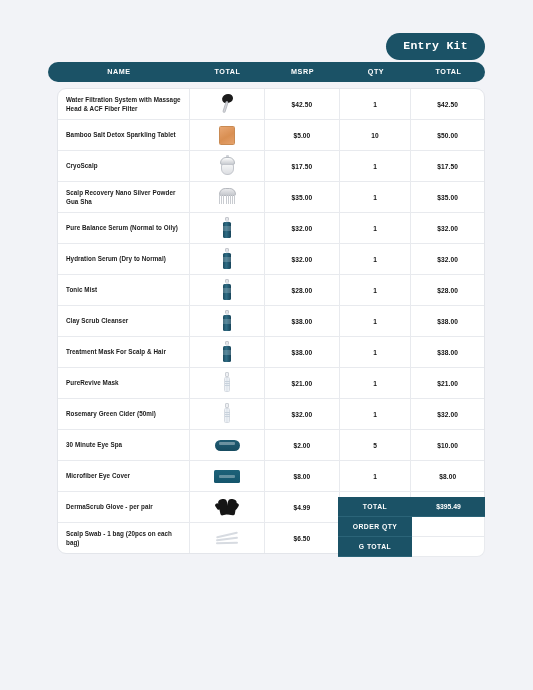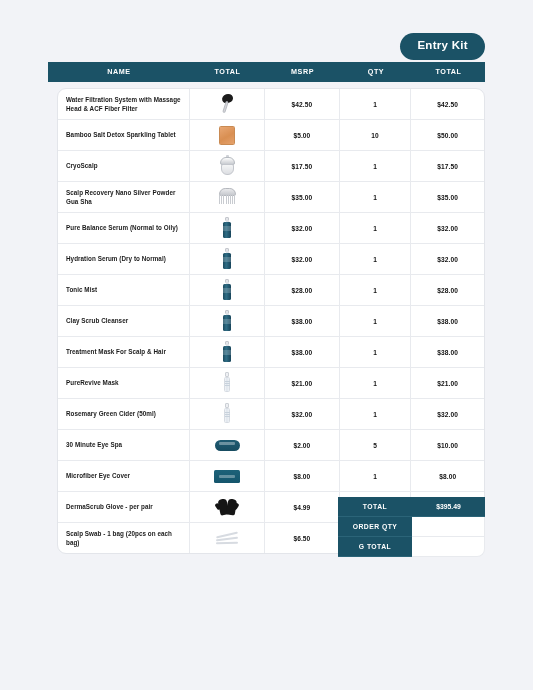--- a/index.html
+++ b/index.html
@@ -21,41 +21,42 @@
   }
 
   
   .badge-row {
     position: absolute;
     left: 0; top: 33px;
     width: 533px;
     display: flex;
     justify-content: flex-end;
     padding-right: 48px;
+    font-family: Liberation Mono, monospace;
   }
   .entry-badge {
     background: #1b5266;
     color: #ffffff;
     font-size: 11.5px;
     font-weight: bold;
     letter-spacing: 0.3px;
     padding: 7px 17px 8px 17px;
     border-radius: 18px;
     line-height: 1;
     white-space: nowrap;
   }
 
   
   .table-head {
     position: absolute;
     left: 48px; top: 62px;
     width: 437px;
     height: 20px;
     background: #1b5266;
-    border-radius: 0;
+    border-radius: 10px;
     display: flex;
     align-items: center;
   }
   .table-head .hcell {
     color: #ffffff;
     font-size: 7.2px;
     font-weight: bold;
     letter-spacing: 0.55px;
     text-align: center;
     line-height: 1;

